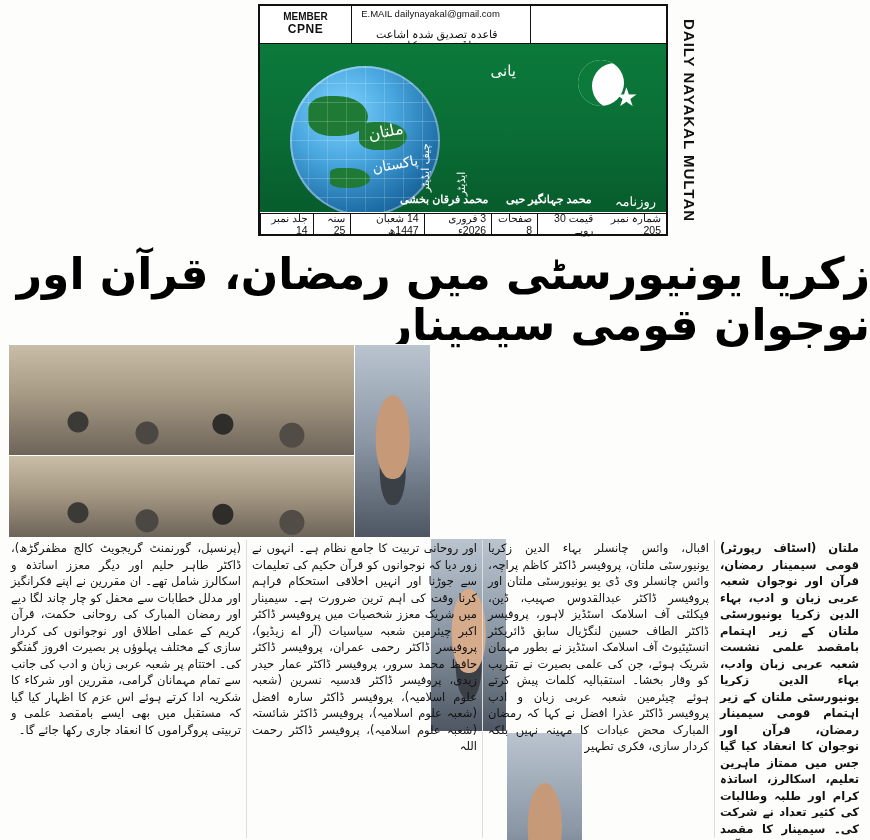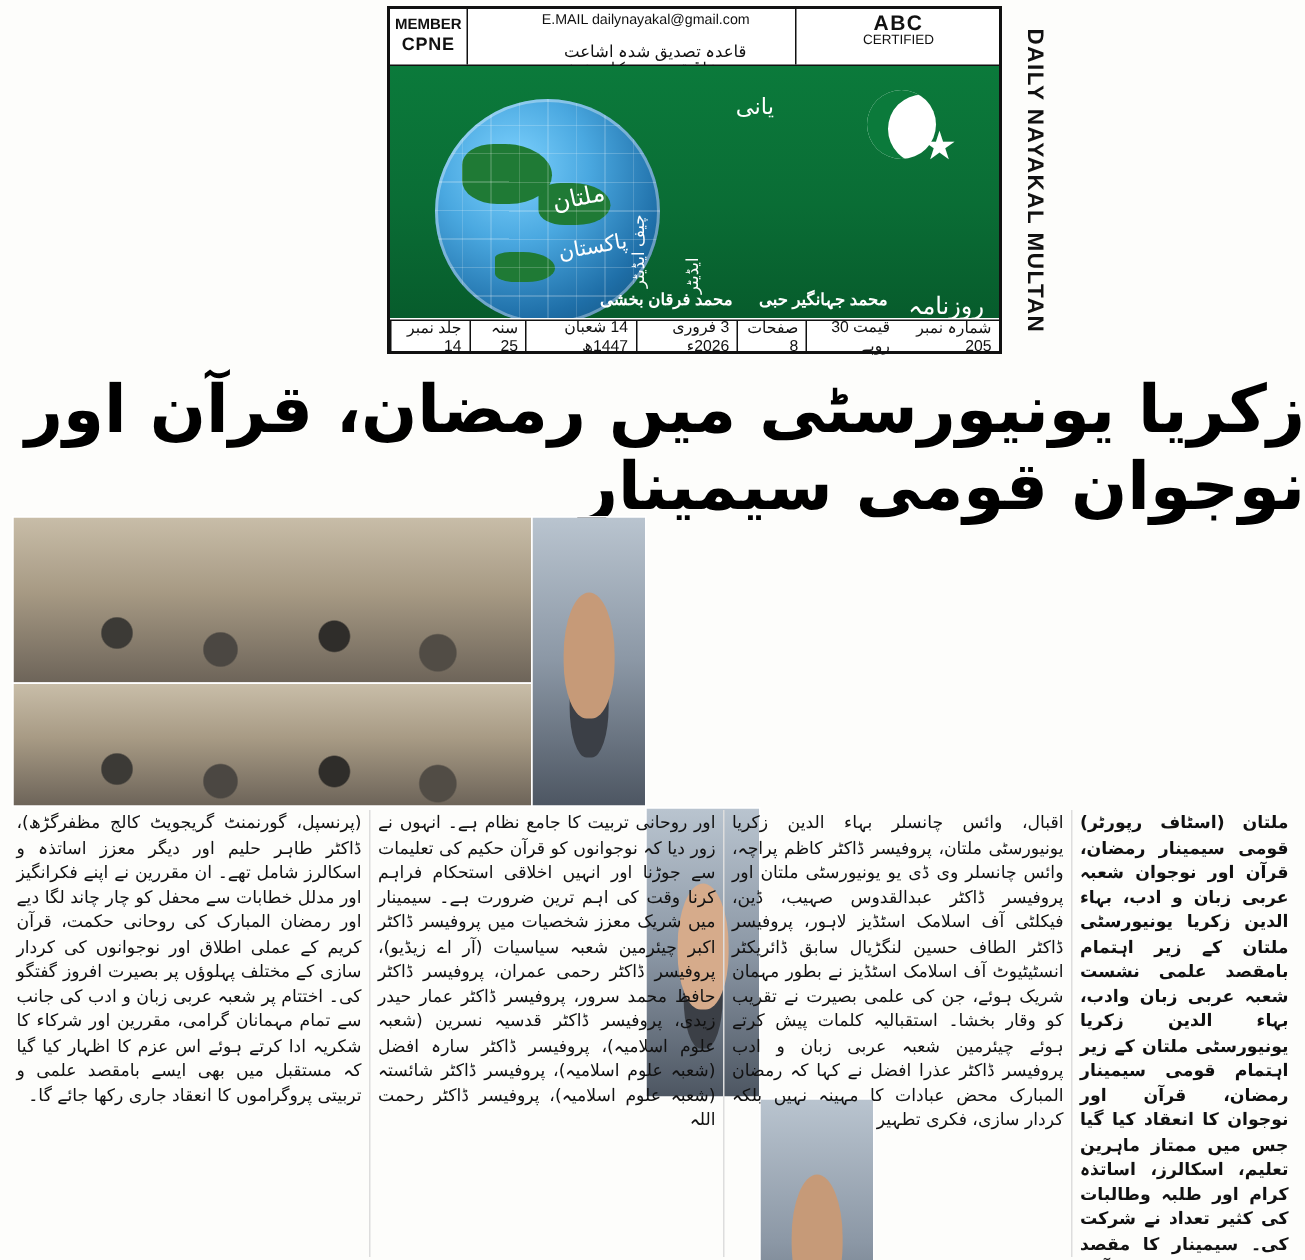--- a/index.html
+++ b/index.html
@@ -28,21 +28,21 @@
     box-sizing:border-box;
   }
   .mh-topbar{
     position:absolute;
     left:0; top:0; right:0;
     height:38px;
     border-bottom:1px solid #111;
     box-sizing:border-box;
   }
   .mh-member{
-    position:absolute;left:0;top:0;width:52px;height:37px;
+    position:absolute;left:0;top:0;width:92px;height:37px;
     border-right:1px solid #111;
     text-align:center;
     font-size:10px;font-weight:bold;line-height:12px;
     padding-top:5px;box-sizing:border-box;
   }
   .mh-member .big{font-size:12px;letter-spacing:.5px;}
   .mh-email{
     position:absolute;left:71px;top:0;width:200px;height:37px;
     border-right:1px solid #111;
     font-size:9.5px;text-align:center;padding-top:2px;box-sizing:border-box;
@@ -94,21 +94,21 @@
     position:absolute;right:18px;top:38px;
     font-size:96px;font-weight:bold;color:#fff;
     direction:rtl;line-height:1;
     text-shadow:2px 2px 0 rgba(0,0,0,.25);
     font-family:"DejaVu Sans", sans-serif;
   }
   .mh-subword{
     position:absolute;right:150px;top:18px;color:#fff;font-size:15px;direction:rtl;
   }
   .mh-roznama{
-    position:absolute;right:10px;top:150px;color:#fff;font-size:16px;direction:rtl;margin-left:44px;
+    position:absolute;right:10px;top:150px;color:#fff;font-size:13px;direction:rtl;margin-left:44px;
   }
   .mh-city1{
     position:absolute;left:108px;top:78px;color:#fff;font-size:16px;direction:rtl;
     transform:rotate(-12deg);
   }
   .mh-city2{
     position:absolute;left:112px;top:112px;color:#fff;font-size:14px;direction:rtl;
     transform:rotate(-10deg);
   }
   .mh-editor1{
@@ -220,24 +220,20 @@
     <div class="mh-box">
 
       <div class="mh-topbar">
         <div class="mh-member">
           <div>MEMBER</div>
           <div class="big">CPNE</div>
         </div>
         <div class="mh-email">
           <div>E.MAIL dailynayakal@gmail.com</div>
           <div style="direction:rtl;font-size:9px;margin-top:20px">صداقت میں سچ کا ہمدرد</div>
-        </div>
-        <div class="mh-abc">
-          <div class="abc">ABC</div>
-          <div>CERTIFIED</div>
         </div>
         <div class="mh-urdu-r" style="left:76px;right:auto;top:22px;margin-left:40px;">قاعدہ تصدیق شدہ اشاعت</div>
       </div>
 
       <div class="mh-green">
         <div class="globe">
             <div class="globe-grid"></div>
           </div>
         <div class="crescent"></div>
         <div class="star5">★</div>

